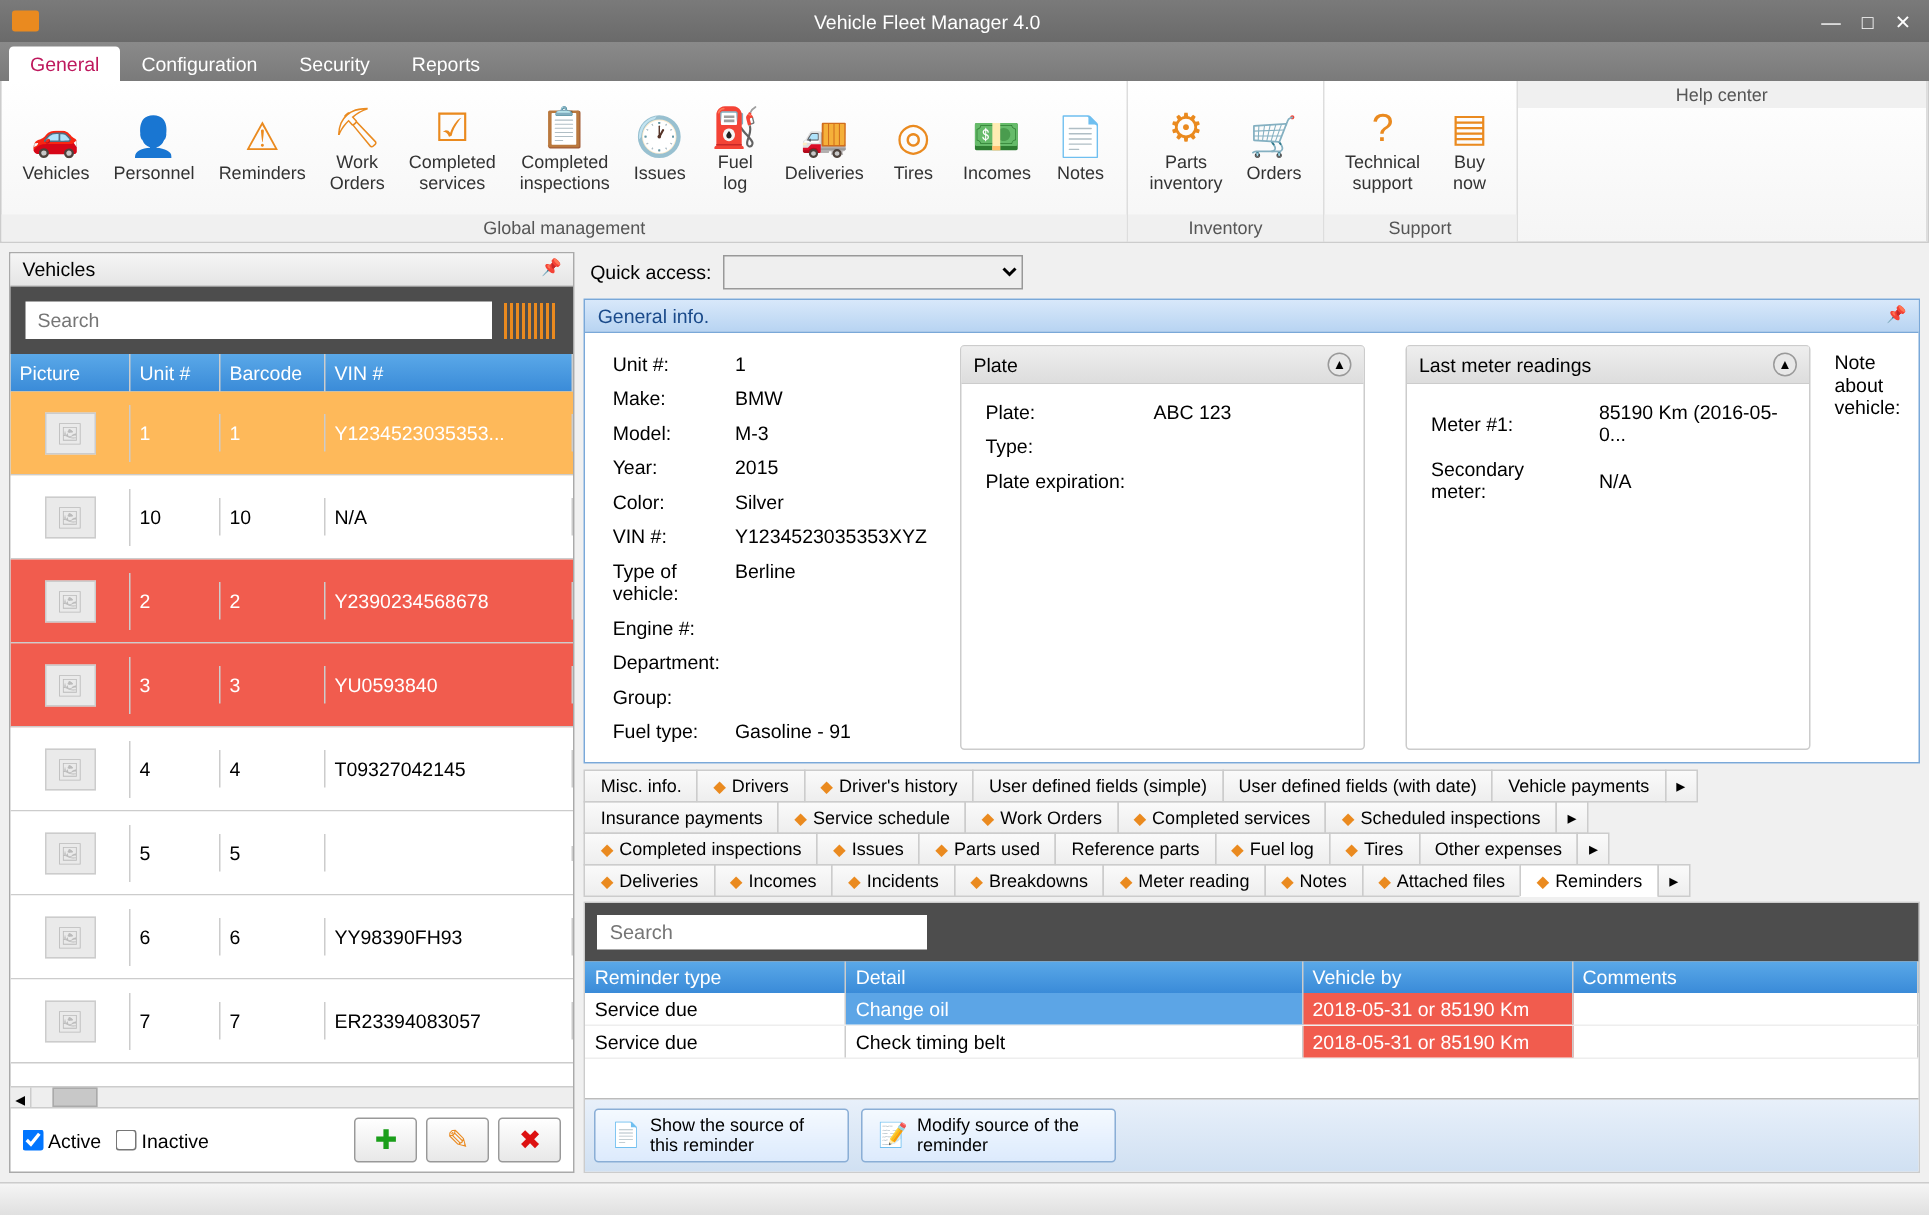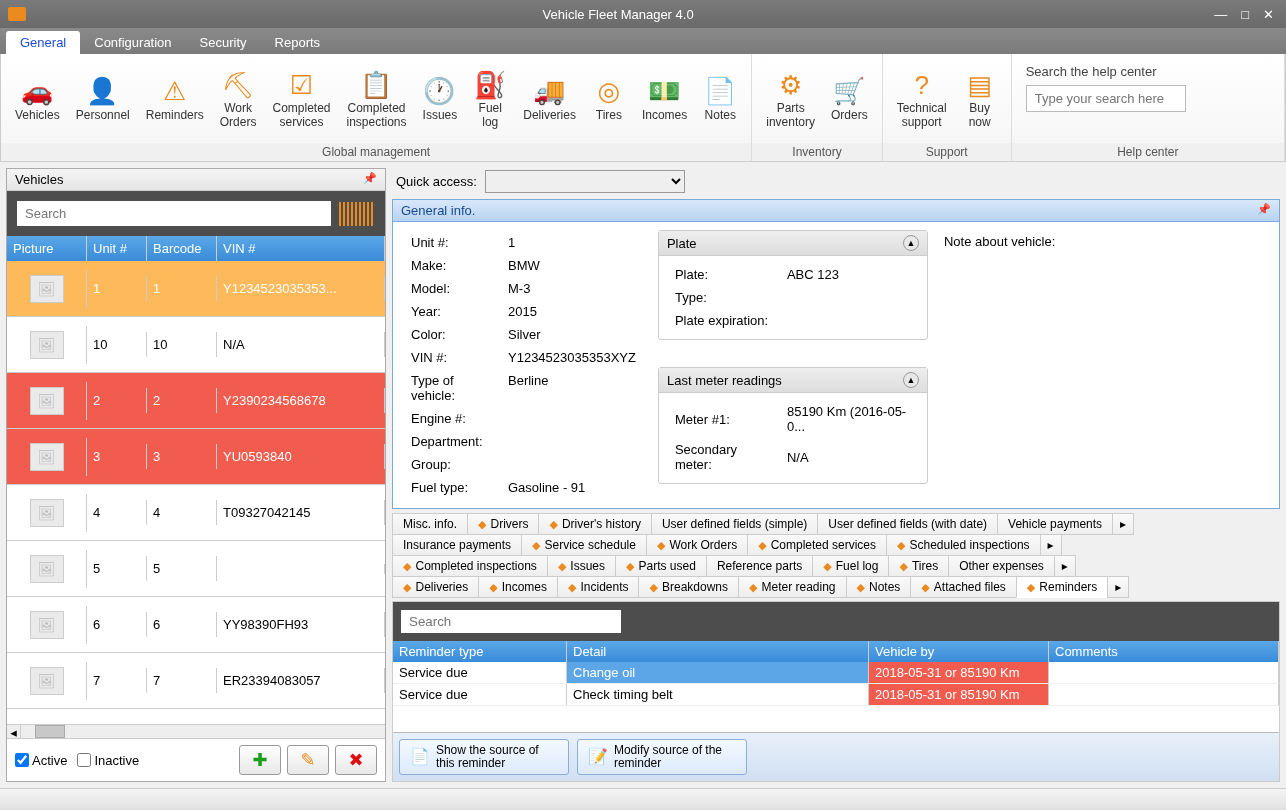--- a/index.html
+++ b/index.html
@@ -8,21 +8,21 @@
 
 .titlebar { background: linear-gradient(#7a7a7a, #6a6a6a); height: 28px; display: flex; align-items: center; color: #fff; }
 .titlebar .logo { width: 18px; height: 14px; background: #ea8a1f; margin: 0 8px; border-radius: 2px; }
 .titlebar .title { flex: 1; text-align: center; font-size: 13px; }
 .titlebar .winbtns { display: flex; gap: 14px; padding: 0 12px; color: #fff; }
 .titlebar .winbtns span { cursor: pointer; }
 
 
 .tabstrip { background: linear-gradient(#8a8a8a, #7a7a7a); height: 26px; display: flex; align-items: end; padding-left: 6px; }
 .tabstrip .tab { padding: 4px 14px; color: #fff; font-size: 13px; border-radius: 3px 3px 0 0; cursor: pointer; }
-.tabstrip .tab.active { background: #fff; color: #1d4ed8; }
+.tabstrip .tab.active { background: #fff; color: #be185d; }
 
 
 .ribbon { background: linear-gradient(#fff, #f5f5f5); border: 1px solid #ccc; border-top: none; display: flex; height: 108px; }
 .ribgroup { border-right: 1px solid #ddd; display: flex; flex-direction: column; }
 .ribgroup .items { display: flex; flex: 1; align-items: center; padding: 4px 6px; }
 .ribgroup .label { text-align: center; font-size: 12px; color: #555; padding: 2px; background: #f0f0f0; }
 .ribbtn { display: flex; flex-direction: column; align-items: center; justify-content: center; padding: 4px 8px; cursor: pointer; min-width: 50px; }
 .ribbtn .icon { font-size: 26px; color: #ea8a1f; height: 34px; display:flex; align-items:center; }
 .ribbtn .lbl { font-size: 12px; color: #333; text-align: center; line-height: 1.1; }
 .helpsearch { display:flex; flex-direction:column; gap:6px; padding: 10px 14px; flex:1; }
@@ -193,24 +193,20 @@
           <div class="lbl">Technical<br>support</div>
         </div>
         <div class="ribbtn">
           <div class="icon">▤</div>
           <div class="lbl">Buy<br>now</div>
         </div>
       </div>
     <div class="label">Support</div>
   </div>
   <div class="ribgroup" style="flex:1;">
-    <div class="helpsearch">
-      <div style="font-size:13px;color:#444;">Search the help center</div>
-      <input placeholder="Type your search here" style="">
-    </div>
     <div class="label">Help center</div>
   </div>
 </div>
 
 <div class="main">
 
   <div class="leftpanel">
     <div class="panelhdr">
       <span>Vehicles</span>
       <span class="pin">📌</span>
@@ -371,21 +367,21 @@
                   <td>Group:</td>
                   <td></td>
                 </tr>
             <tr>
                   <td>Fuel type:</td>
                   <td>Gasoline - 91</td>
                 </tr>
           </tbody>
             </table>
         </div>
-        <div style="display:flex;flex-direction:column;gap:27px;">
+        <div style="display:flex;flex-direction:row;gap:27px;">
           <div class="subpanel">
             <div class="subhdr">
                 <span>Plate</span>
                 <span class="toggle">▲</span>
               </div>
             <div class="subbody">
                 <table>
               <tbody>
                     <tr>
                       <td>Plate:</td>

